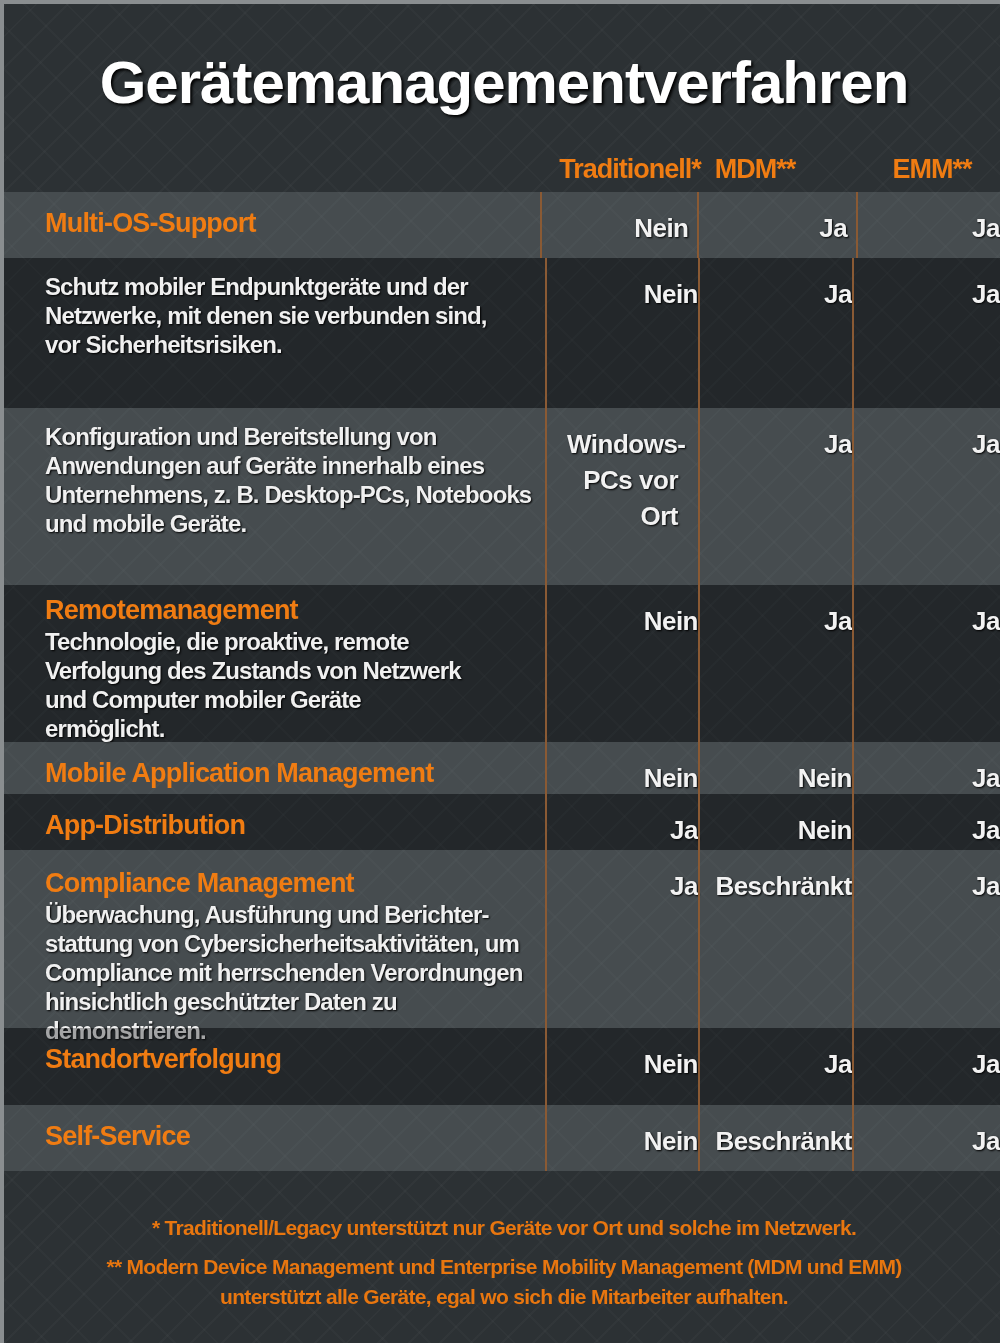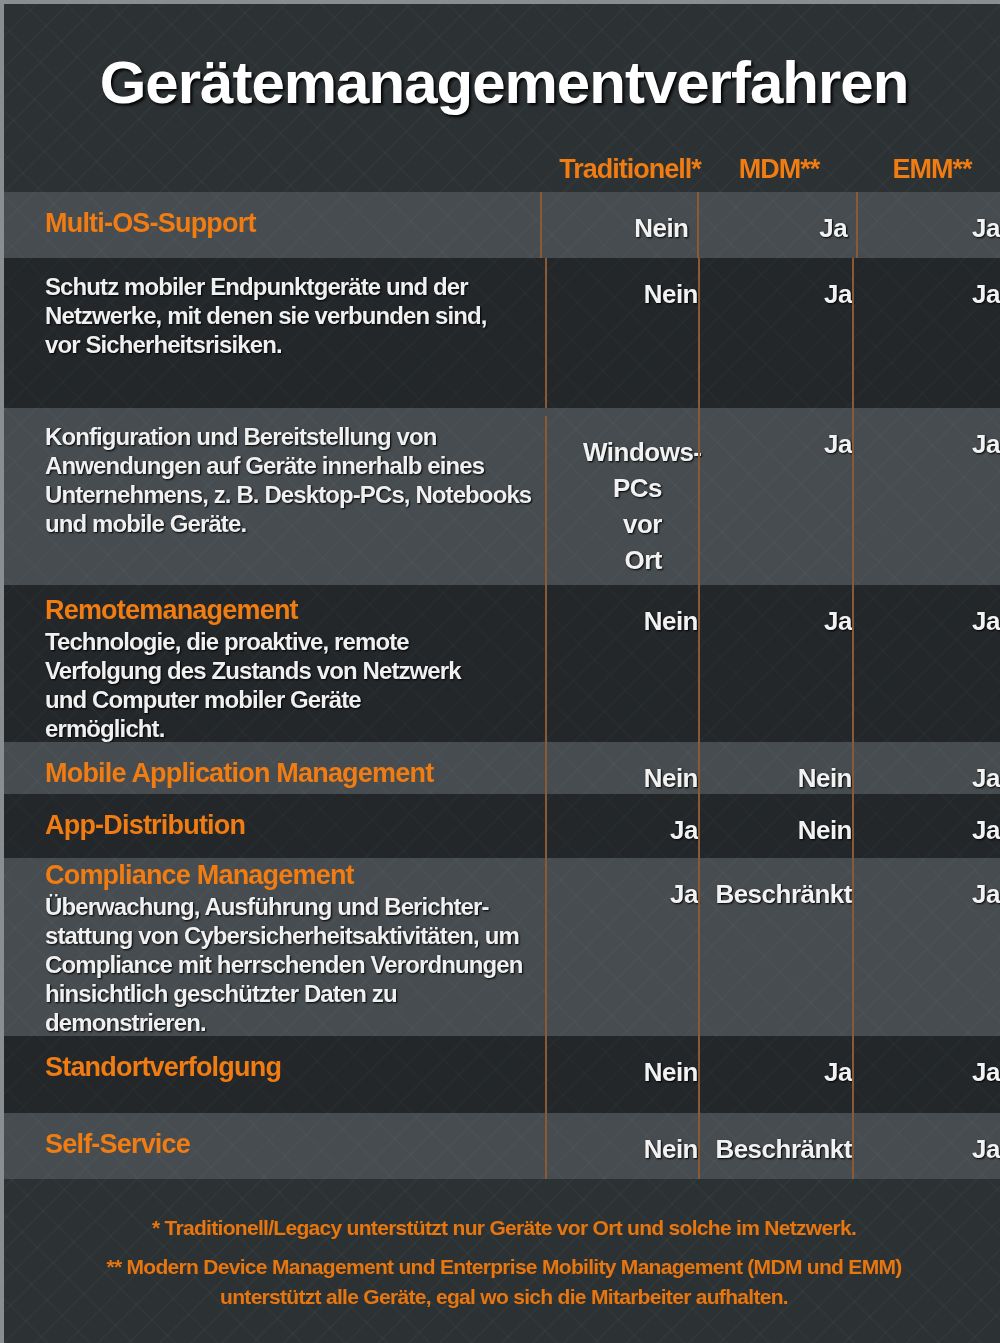--- a/index.html
+++ b/index.html
@@ -49,21 +49,21 @@
   .fn1 { margin-bottom:12px; }
   .fn2 { line-height:30px; }
 </style>
 </head>
 <body>
 
 <div class="page">
   <div class="title">Gerätemanagementverfahren</div>
 
   <div class="col-head" style="left:548px;width:156px;">Traditionell*</div>
-  <div class="col-head" style="left:700px;width:150px;">MDM**</div>
+  <div class="col-head" style="left:676px;width:150px;">MDM**</div>
   <div class="col-head" style="left:856px;width:144px;">EMM**</div>
 
   <div class="rows">
 
     <div class="row light" style="height:66px;gap:9px;">
       <div class="cell-feature">
         <div class="feat-name">Multi-OS-Support</div>
       </div>
       <div class="cell-val c1">Nein</div>
       <div class="cell-val c2">Ja</div>
@@ -76,21 +76,21 @@
       </div>
       <div class="cell-val c1">Nein</div>
       <div class="cell-val c2">Ja</div>
       <div class="cell-val c3">Ja</div>
     </div>
 
     <div class="row light" style="height:177px;">
       <div class="cell-feature">
         <div class="feat-desc" style="width:495px;">Konfiguration und Bereitstellung von Anwendungen auf Geräte innerhalb eines Unternehmens, z. B. Desktop-PCs, Notebooks und mobile Geräte.</div>
       </div>
-      <div class="cell-val c1" style="padding:18px 36px 0;margin-top:8px;">Windows- PCs vor Ort</div>
+      <div class="cell-val c1" style="padding:18px 20px 0;">Windows- PCs vor Ort</div>
       <div class="cell-val c2">Ja</div>
       <div class="cell-val c3">Ja</div>
     </div>
 
     <div class="row dark" style="height:157px;">
       <div class="cell-feature" style="padding-top:8px;">
         <div class="feat-name">Remotemanagement</div>
         <div class="feat-desc" style="width:440px;">Technologie, die proaktive, remote Verfolgung des Zustands von Netzwerk und Computer mobiler Geräte ermöglicht.</div>
       </div>
       <div class="cell-val c1">Nein</div>
@@ -100,31 +100,31 @@
 
     <div class="row light" style="height:52px;">
       <div class="cell-feature">
         <div class="feat-name">Mobile Application Management</div>
       </div>
       <div class="cell-val c1">Nein</div>
       <div class="cell-val c2">Nein</div>
       <div class="cell-val c3">Ja</div>
     </div>
 
-    <div class="row dark" style="height:64px;">
+    <div class="row dark" style="height:56px;">
       <div class="cell-feature">
         <div class="feat-name">App-Distribution</div>
       </div>
       <div class="cell-val c1">Ja</div>
       <div class="cell-val c2">Nein</div>
       <div class="cell-val c3">Ja</div>
     </div>
 
     <div class="row light" style="height:178px;">
-      <div class="cell-feature" style="padding-top:0;">
+      <div class="cell-feature" style="padding-top:16px;">
         <div class="feat-name">Compliance Management</div>
         <div class="feat-desc" style="width:495px;">Überwachung, Ausführung und Berichter-stattung von Cybersicherheitsaktivitäten, um Compliance mit herrschenden Verordnungen hinsichtlich geschützter Daten zu demonstrieren.</div>
       </div>
       <div class="cell-val c1">Ja</div>
       <div class="cell-val c2">Beschränkt</div>
       <div class="cell-val c3">Ja</div>
     </div>
 
     <div class="row dark" style="height:77px;">
       <div class="cell-feature">

